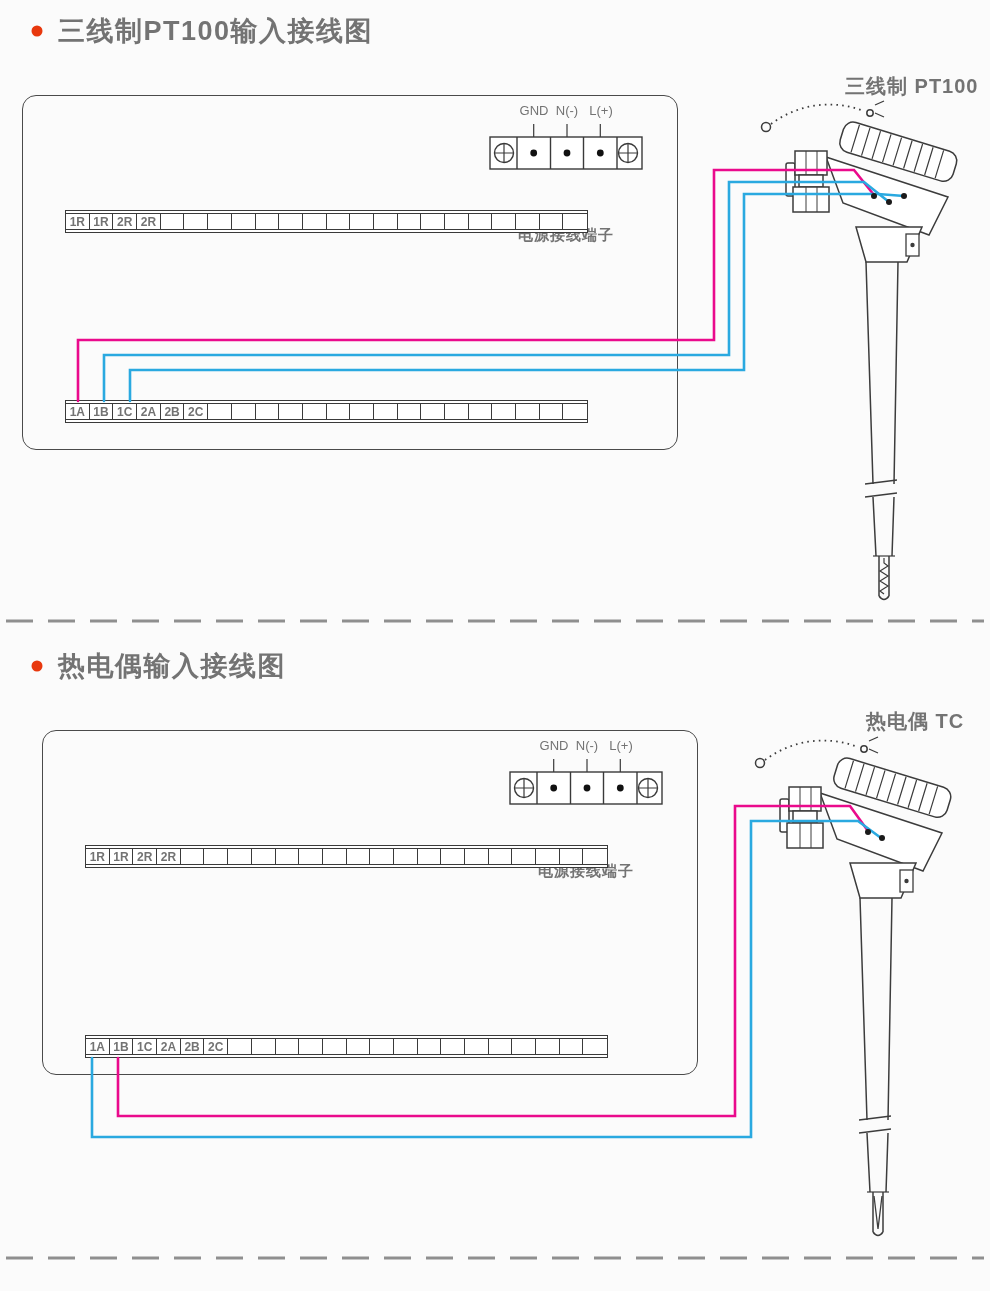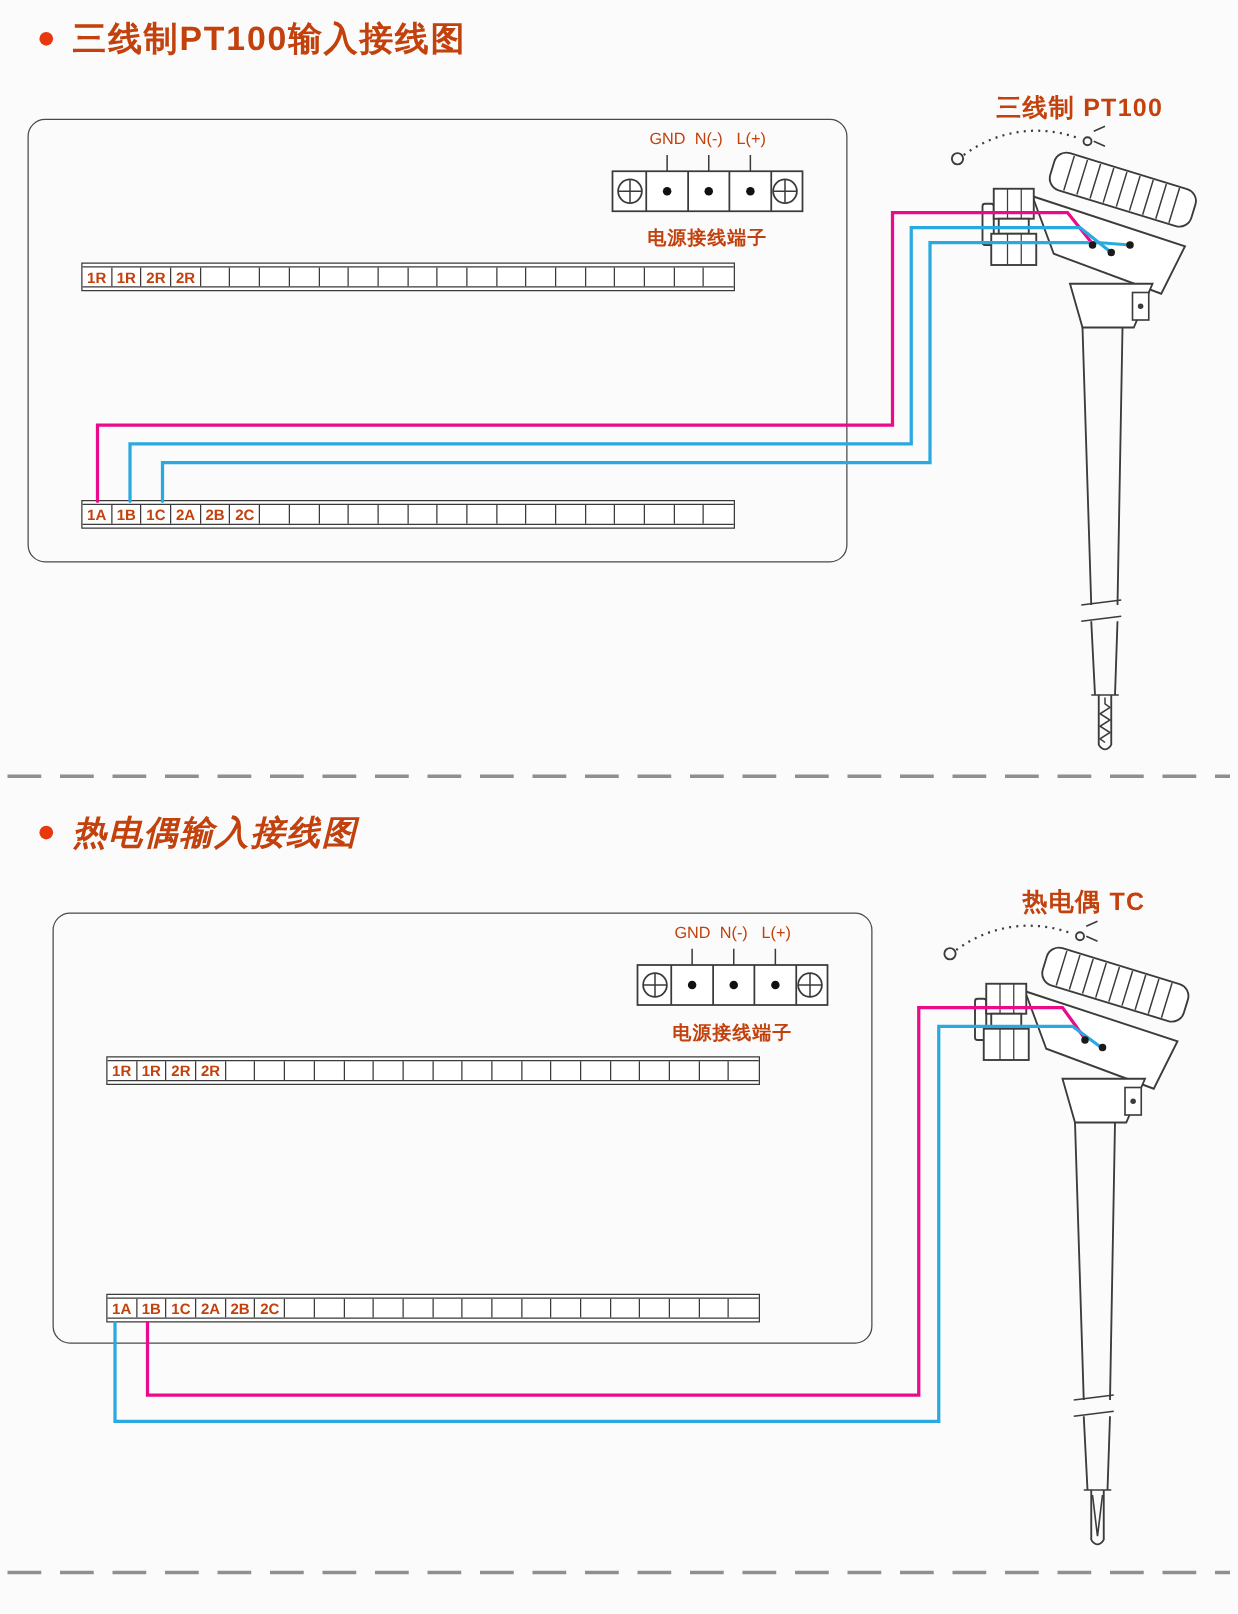--- a/index.html
+++ b/index.html
@@ -1,28 +1,28 @@
 <!DOCTYPE html>
 <html><head>
 <meta charset="utf-8">
 <style>
   * { margin:0; padding:0; box-sizing:border-box; }
   html,body { background:#ffffff; }
   #page {
     position:relative; width:990px; height:1291px;
     background:#fbfbfb; overflow:hidden;
     font-family:"Liberation Sans","DejaVu Sans",sans-serif;
-    color:#c2410c;
+    color:#737373;
   }
   .abs { position:absolute; }
   .section-title { font-size:27px; font-weight:700; letter-spacing:1.5px; white-space:nowrap; }
-  .sensor-label  { font-size:20px; font-weight:700; letter-spacing:1px; white-space:nowrap; }
+  .sensor-label  { font-size:20px; font-weight:700; letter-spacing:1px; white-space:nowrap;margin-left:48px; }
   .panel-box { border:1.5px solid #4a4a4a; border-radius:14px; }
   .pwr-label   { font-size:13px; font-weight:400; transform:translateX(-50%); white-space:nowrap; }
-  .pwr-caption { font-size:15px; font-weight:700; transform:translateX(-50%); white-space:nowrap; letter-spacing:1px; }
+  .pwr-caption { font-size:15px; font-weight:700; transform:translateX(-50%); white-space:nowrap; letter-spacing:1px;margin-top:45px; }
   .strip { width:523px; border:1.4px solid #3a3a3a; background:#ffffff; }
   .strip-inner { margin:2px 0; border-top:1.4px solid #3a3a3a; border-bottom:1.4px solid #3a3a3a; display:flex; }
   .cell {
     width:27px; height:15px; border-right:1.4px solid #3a3a3a;
     display:flex; align-items:center; justify-content:center;
     font-size:12px; font-weight:700; line-height:1;
   }
   .cell:last-child { border-right:0; }
   #overlay { position:absolute; left:0; top:0; width:990px; height:1291px; pointer-events:none; z-index:5; }
 </style>
@@ -89,21 +89,21 @@
         <div class="cell"></div>
         <div class="cell"></div>
         <div class="cell"></div>
         <div class="cell"></div>
         <div class="cell"></div>
         <div class="cell"></div>
         <div class="cell"></div>
       </div>
   </div>
 
-  <div class="abs section-title" style="left:58px; top:648px;font-style:italic;">热电偶输入接线图</div>
+  <div class="abs section-title" style="left:58px; top:648px;">热电偶输入接线图</div>
 
   <div class="abs sensor-label" style="left:818px; top:708px;">热电偶 TC</div>
 
   <div class="abs panel-box" style="left:42px; top:730px; width:656px; height:345px;"></div>
 
   <div class="abs pwr-label" style="left:554px; top:738px;">GND</div>
   <div class="abs pwr-label" style="left:587px; top:738px;">N(-)</div>
   <div class="abs pwr-label" style="left:621px; top:738px;">L(+)</div>
   <div class="abs pwr-caption" style="left:586px; top:817px;">电源接线端子</div>
 

